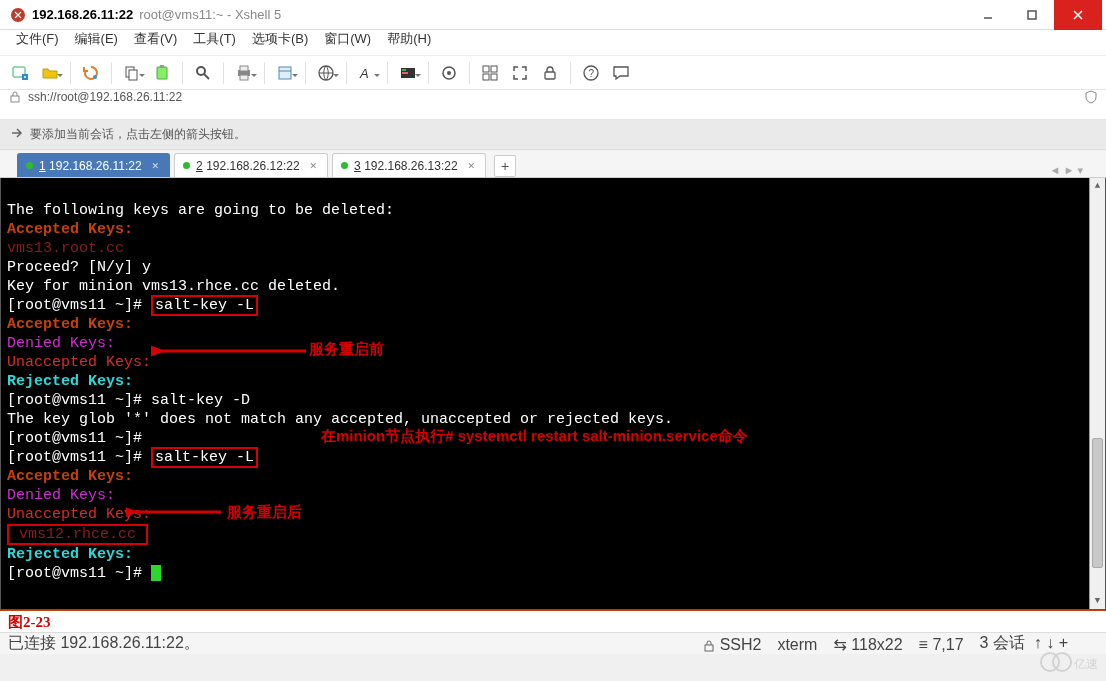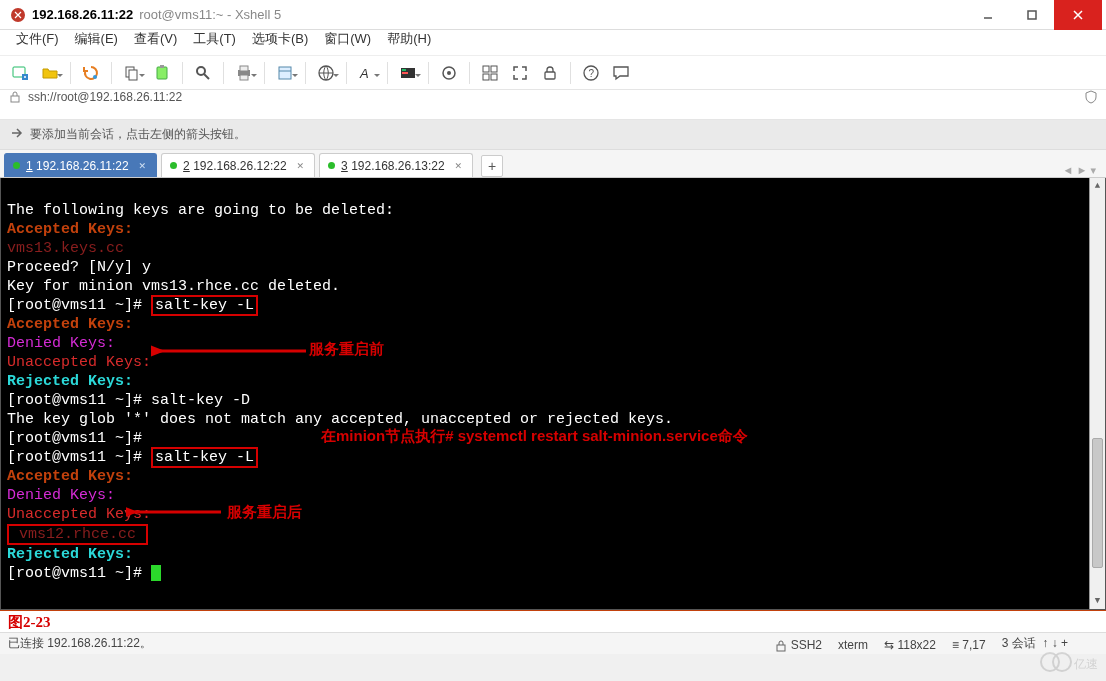--- a/index.html
+++ b/index.html
@@ -23,21 +23,21 @@
   .tool-sep { width: 1px; height: 22px; background: #e0e0e0; margin: 0 4px; }
   .tool-btn svg { width: 18px; height: 18px; }
 
   .addrbar { height: 30px; background: #fff; display:flex; align-items:flex-start; padding: 0 8px; border-bottom:1px solid #e5e5e5; color:#555; }
   .addrbar .lock { width:14px; height:14px; margin-right:6px; }
   .addrbar .shield { width:14px; height:14px; margin-left:auto; }
 
   .hintbar { height: 30px; background:#eaeaea; display:flex; align-items:center; padding:0 10px; border-bottom:1px solid #ddd; color:#555; }
   .hintbar svg { width:14px; height:14px; margin-right:6px; }
 
-  .tabstrip { height: 28px; background:#f5f5f5; display:flex; align-items:flex-end; padding:0 4px; border-bottom:1px solid #ccc; position:relative; }
+  .tabstrip { height: 28px; background:#f5f5f5; display:flex; align-items:flex-end; padding:0 17px; border-bottom:1px solid #ccc; position:relative; }
   .tab { height:24px; display:inline-flex; align-items:center; padding:0 10px 0 8px; border:1px solid #ccc; border-bottom:none; margin-right:4px; background:#fff; border-radius:3px 3px 0 0; font-size:12px; color:#333; gap:6px; }
   .tab.active { background:#4878b8; color:#fff; border-color:#4878b8; }
   .tab .dot { width:7px; height:7px; border-radius:50%; background:#2bbd2b; }
   .tab .x { font-size:9px; color:#888; margin-left:4px; }
   .tab.active .x { color:#cfe0f3; }
   .tab u { text-decoration: underline; }
   .addtab { width:22px; height:22px; border:1px solid #ccc; background:#fff; display:flex; align-items:center; justify-content:center; border-radius:2px; margin-left:4px; font-size:14px; color:#555; }
   .tabstrip .arrows { margin-left:auto; display:flex; gap:6px; color:#aaa; padding-right:6px; font-size:11px;}
 
   .terminal { background:#000; color:#fff; font-family: Consolas, "Courier New", monospace; font-size:15px; line-height:19px; padding:4px 6px; height:432px; position:relative; overflow:hidden; border:1px solid #555; border-top:none; white-space:pre; }
@@ -51,21 +51,21 @@
   .terminal .cyan { color:#2bd8d8;font-weight:bold; }
   .terminal .box { border:2px solid #d60000; padding:0 2px; }
   .terminal .ubox { border:2px solid #d60000; padding:0 10px; display:inline-block; line-height:17px; }
   .cursor { display:inline-block; width:10px; height:16px; background:#2bd82b; vertical-align:middle; }
 
   .annot { position:absolute; color:#d60000; font-weight:bold; font-family:"Microsoft YaHei",sans-serif; font-size:15px; pointer-events:none; }
   .arrow-svg { position:absolute; pointer-events:none; }
 
   .figlabel { height:22px; background:#fff; padding:2px 8px; color:#d60000; font-weight:bold; font-family:"Microsoft YaHei"; font-size:15px; border-top:1px solid #c2410c;}
 
-  .statusbar { height:22px; background:#f5f5f5; border-top:1px solid #ddd; display:flex; align-items:center; padding:0 8px; font-size:12px; color:#444; gap:18px; }
+  .statusbar { height:22px; background:#f5f5f5; border-top:1px solid #ddd; display:flex; align-items:center; padding:0 8px; font-size:16px; color:#444; gap:18px; }
   .statusbar .right-group { margin-left:auto; display:flex; align-items:flex-end; gap:16px; }
   .statusbar svg { width:12px; height:12px; vertical-align:middle; }
 
   .watermark { position:absolute; right:4px; bottom:2px; opacity:0.35; pointer-events:none; }
   .watermark svg { width:70px; height:28px; }
 </style>
 </head>
 <body>
 
 <div class="titlebar">
@@ -257,21 +257,21 @@
     <span><u>3</u> <span>192.168.26.13:22</span></span>
     <span class="x">✕</span>
   </div>
   <div class="addtab">+</div>
   <div class="arrows">◄ ► ▾</div>
 </div>
 
 <div class="terminal">
 <span>The following keys are going to be deleted:</span>
 <span class="bgreen">Accepted Keys:</span>
-<span class="dkred">vms13.keys.cc</span>
+<span class="dkred">vms13.root.cc</span>
 <span>Proceed? [N/y] y</span>
 <span>Key for minion vms13.rhce.cc deleted.</span>
 <span>[root@vms11 ~]# </span><span class="box">salt-key -L</span>
 <span class="bgreen">Accepted Keys:</span>
 <span class="mag">Denied Keys:</span>
 <span class="red">Unaccepted Keys:</span>
 <span class="cyan">Rejected Keys:</span>
 <span>[root@vms11 ~]# </span><span>salt-key -D</span>
 <span>The key glob '*' does not match any accepted, unaccepted or rejected keys.</span>
 <span>[root@vms11 ~]#</span>

